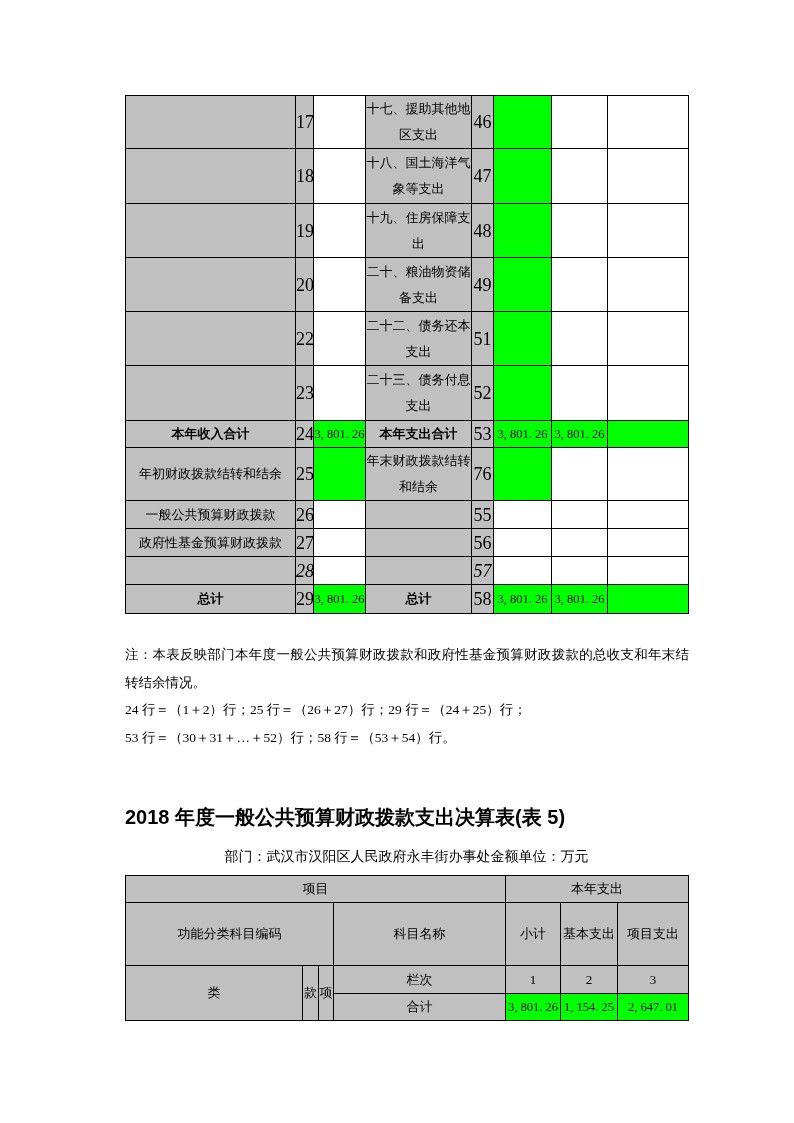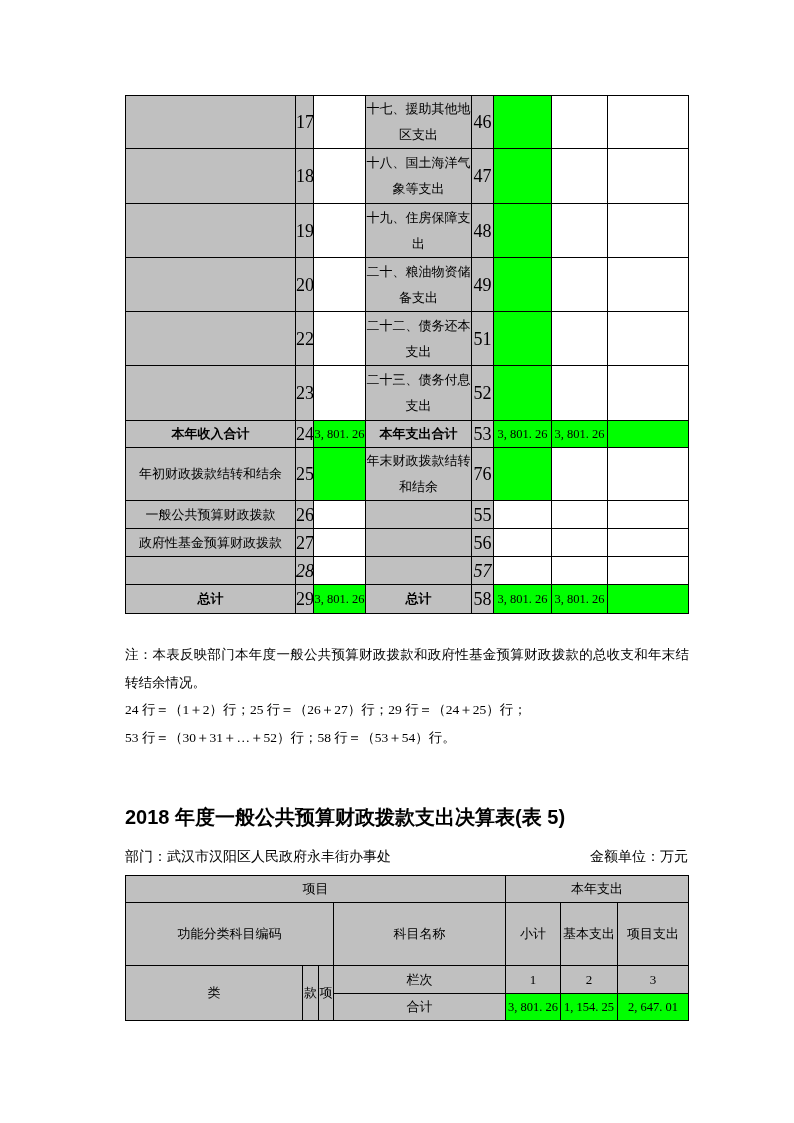--- a/index.html
+++ b/index.html
@@ -41,21 +41,21 @@
   }
   .notes p{margin:0;}
   .sec-title{
     position:absolute;left:125px;top:800px;width:563px;
     margin:0;
     font-family:"Liberation Sans", sans-serif;
     font-weight:bold;font-size:20px;line-height:34px;
   }
   .dept-row{
     position:absolute;left:125px;top:846px;width:563px;
-    display:flex;justify-content:space-between;
+    display:flex;justify-content:center;
     font-size:14px;line-height:22px;
   }
   #bottom-table{position:absolute;left:125px;top:875px;width:563px;}
 </style>
 </head>
 <body>
 
 <div class="page">
 
   <table class="grid" id="top-table">

